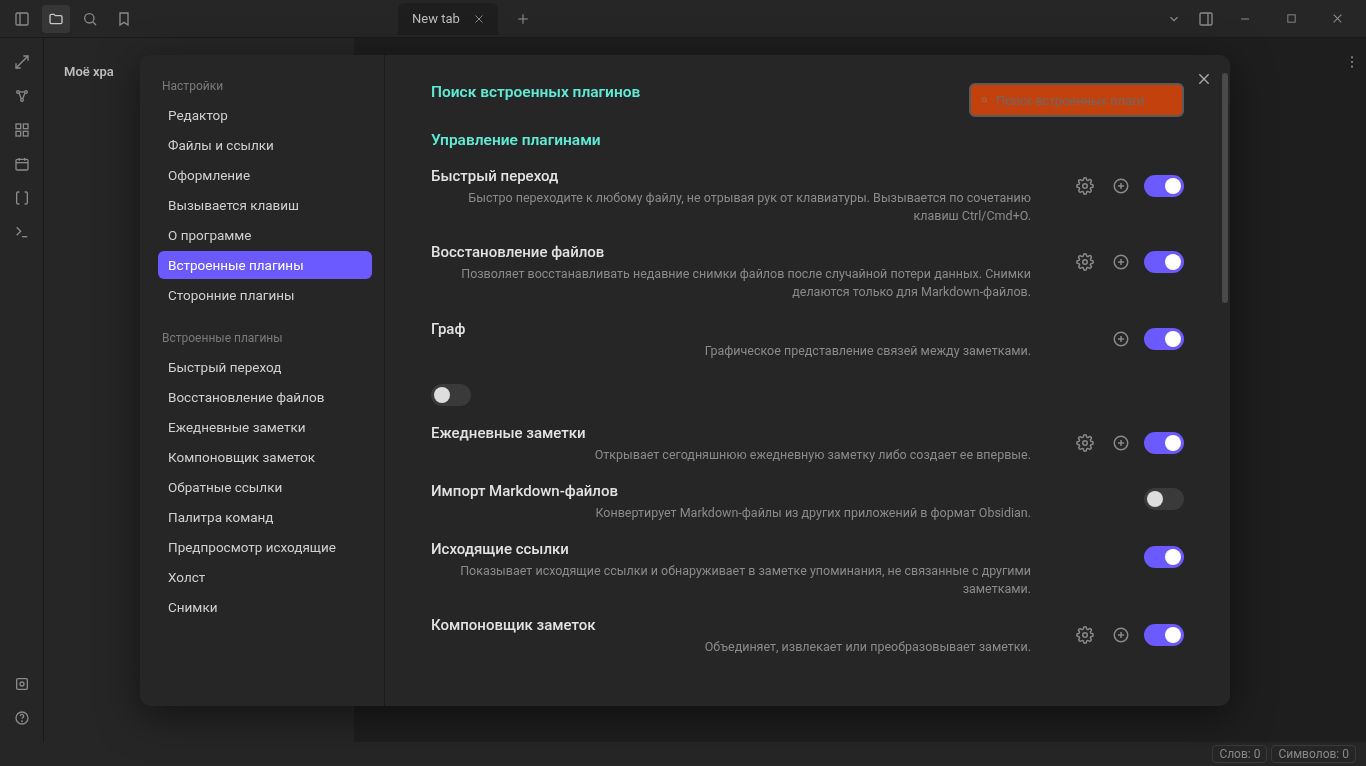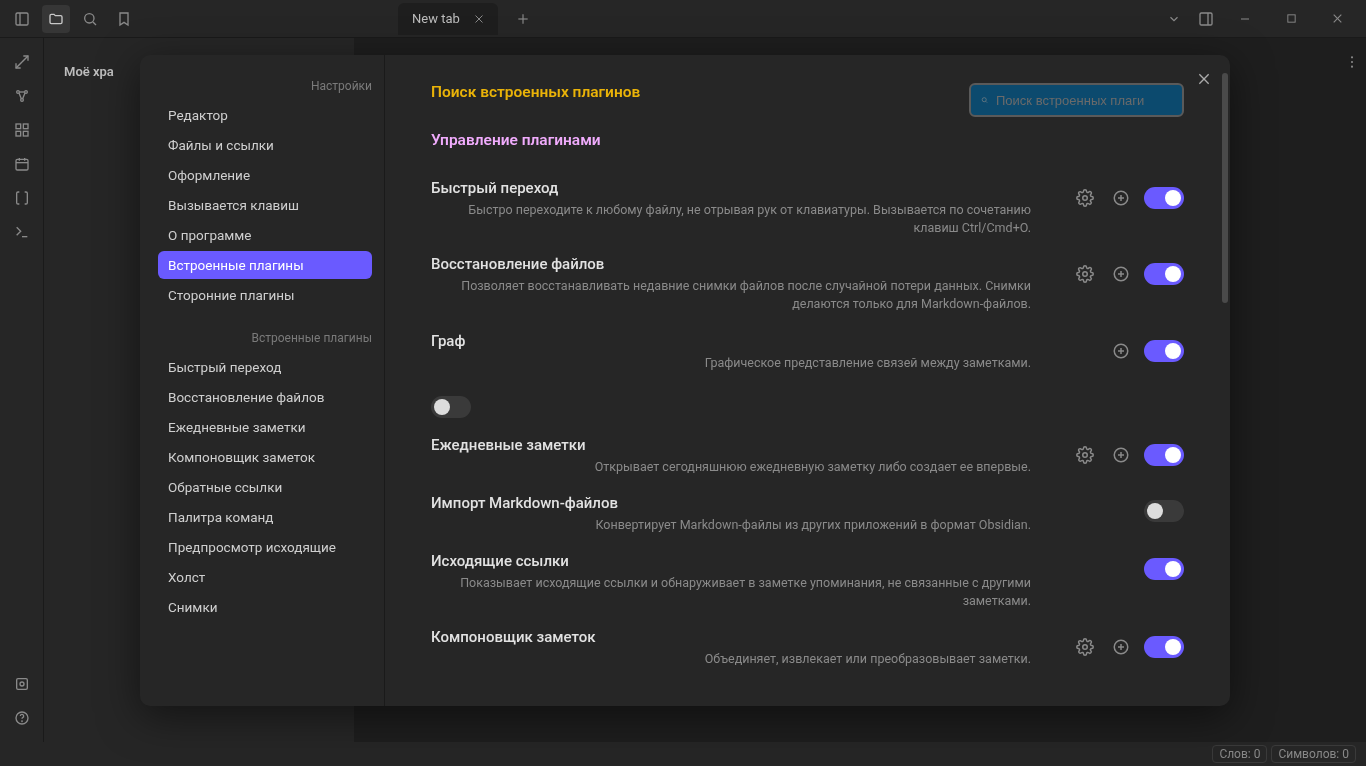--- a/index.html
+++ b/index.html
@@ -75,54 +75,54 @@
     box-shadow: 0 10px 40px rgba(0,0,0,0.5);
     display:flex;
     overflow:hidden;
   }
   .settings-nav {
     width:245px; border-right:1px solid #1a1a1a;
     padding:18px 12px 18px 18px;
     overflow:auto;
   }
   .settings-section-title {
-    font-size:12px; color:#7a7a7a; margin:6px 0 8px 4px;text-align:right;
+    font-size:12px; color:#7a7a7a; margin:6px 0 8px 4px;
   }
   .settings-section-title.mt { margin-top:22px; }
   .nav-item {
     font-size:13.5px; color:#cfcfcf;
     padding:6px 10px; border-radius:6px;
     cursor:pointer;
     margin-bottom:2px;
   }
   .nav-item.active { background:#6a5aff; color:#fff; }
   .settings-body {
     flex:1; position:relative; padding:28px 46px 20px 46px; overflow:auto;
   }
   .close-x {
     position:absolute; top:12px; right:14px; width:24px; height:24px;
     display:flex; align-items:center; justify-content:center; color:#aaa; cursor:pointer;
   }
   .setting-header-row { display:flex; align-items:flex-start; gap:20px; }
   .setting-header-text { flex:1; }
-  .setting-title { font-size:15.5px; color:#eab308; font-weight:600; margin-bottom:4px; }
+  .setting-title { font-size:15.5px; color:#5eead4; font-weight:600; margin-bottom:4px; }
   .setting-desc { font-size:12.5px; color:#8a8a8a; line-height:1.4; }
   .search-box {
     width:215px; height:34px;
     border:2px solid #5a5a5a; border-radius:6px;
     display:flex; align-items:center; gap:8px; padding:0 10px;
-    background:#0c4a6e;
+    background:#c2410c;
   }
   .search-box input {
     flex:1; border:none; outline:none; background:transparent;
     color:#ddd; font-size:13px;
     text-overflow: ellipsis;
   }
   .search-box input::placeholder { color:#6a6a6a; }
-  .section-heading { font-size:15.5px; font-weight:600; color:#f0abfc; margin-top:14px; margin-bottom:12px; }
+  .section-heading { font-size:15.5px; font-weight:600; color:#5eead4; margin-top:14px; margin-bottom:0; }
   .plugin-row {
     display:flex; align-items:flex-start; gap:14px;
     padding:18px 0 0 0;
   }
   .plugin-info { flex:1; }
   .plugin-name { font-size:15px; color:#e2e2e2; font-weight:500; margin-bottom:4px; }
   .plugin-desc { font-size:12.5px; color:#8a8a8a; line-height:1.45; max-width:600px;text-align:right; }
   .plugin-actions { display:flex; align-items:center; gap:10px; padding-top:6px; }
   .icon-btn {
     width:26px; height:26px; display:flex; align-items:center; justify-content:center;

